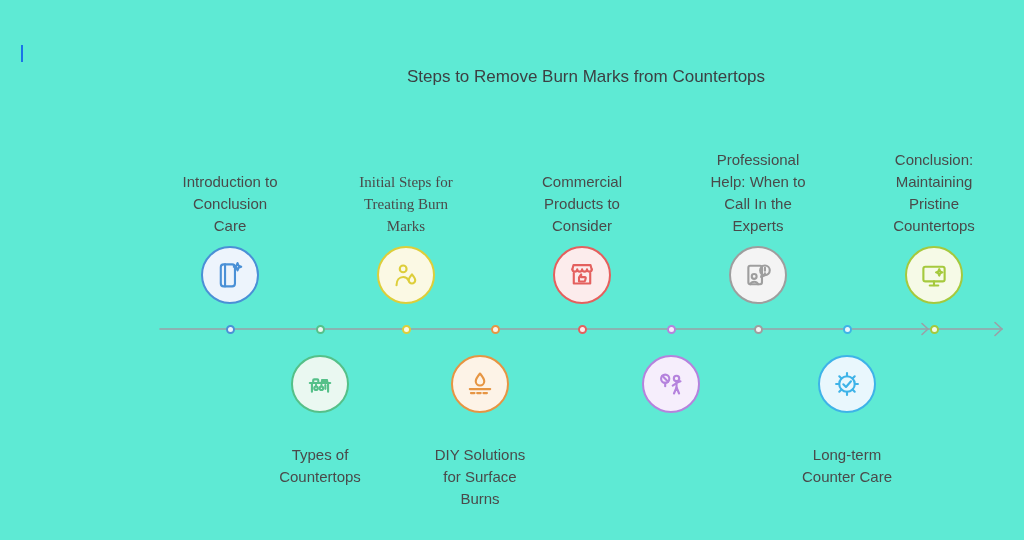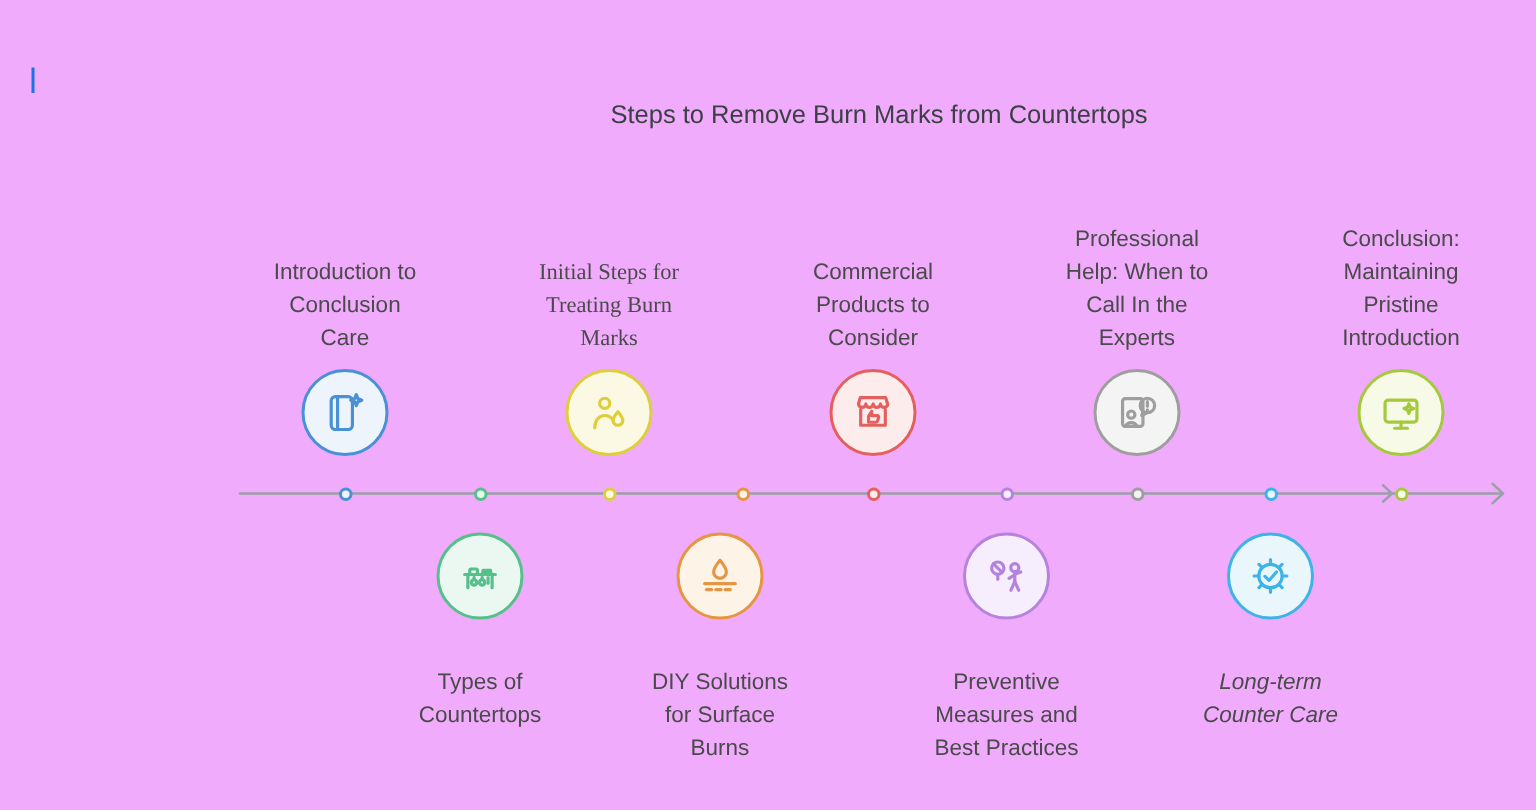--- a/index.html
+++ b/index.html
@@ -1,17 +1,17 @@
 <!DOCTYPE html>
 <html><head>
 <meta charset="utf-8">
 <style>
   html,body{margin:0;padding:0;background:#ffffff;}
   body{font-family:"Liberation Sans",sans-serif;}
-  .canvas{position:relative;width:1024px;height:540px;background:#f0abfc;overflow:hidden;}
+  .canvas{position:relative;width:1024px;height:540px;background:#5eead4;overflow:hidden;}
 
   .caret{position:absolute;left:21px;top:45px;width:2px;height:17px;background:var(--c,#1a73e8);}
 
   .title{position:absolute;top:67px;left:586px;transform:translateX(-50%);
          font-size:17px;font-weight:400;color:#3c4043;margin:0;white-space:nowrap;}
 
   .axis{position:absolute;left:152px;top:320px;color:var(--c,#9aa0a6);}
   .axis line,.axis path{stroke:currentColor;stroke-width:1.6;fill:none;stroke-linecap:round;stroke-linejoin:round;}
 
   .dot{position:absolute;top:324.5px;width:5px;height:5px;border-radius:50%;
@@ -108,21 +108,21 @@
         <path d="M6.2 10.6V18h11.6v-7.4"></path>
         <path d="M9.9 16.6v-2.9l1.5-2.2v2h2.6c.55 0 .75.45.6.95l-.45 1.5c-.12.4-.38.65-.8.65z"></path>
       </svg>
     </div>
   </div>
 
   <div class="item top" style="left: 844px; --c: #a5c93d; --f: #f6fae7;">
     <div class="label">Conclusion:
 Maintaining
 Pristine
-Introduction</div>
+Countertops</div>
     <div class="badge">
       <svg viewBox="0 0 24 24" width="34" height="34">
         <rect x="4.5" y="6.2" width="15" height="10.3" rx="1.4"></rect>
         <path d="M12 16.5v2.7"></path>
         <path d="M9 19.4h6"></path>
         <path d="M15.7 7.9l.65 1.6 1.6.65-1.6.65-.65 1.6-.65-1.6-1.6-.65 1.6-.65z"></path>
       </svg>
     </div>
   </div>
 
@@ -151,37 +151,34 @@
     <div class="badge">
       <svg viewBox="0 0 24 24" width="34" height="34">
         <path d="M12 4.6c1.8 2.2 3 3.8 3 5.5a3 3 0 1 1-6 0c0-1.7 1.2-3.3 3-5.5z"></path>
         <path d="M4.8 15.6h14.4"></path>
         <path d="M5.6 18.4h2.5M10 18.4h2.5M14.4 18.4h2.5"></path>
       </svg>
     </div>
   </div>
 
   <div class="item bottom" style="left: 581px; --c: #b583dd; --f: #f6eefc;">
-    <div class="label">Preventive
-Measures and
-Best Practices</div>
     <div class="badge">
       <svg viewBox="0 0 24 24" width="34" height="34">
         <circle cx="7.9" cy="8.3" r="2.9"></circle>
         <path d="M5.85 6.25l4.1 4.1"></path>
         <path d="M7.9 11.2v2.3"></path>
         <circle cx="15.9" cy="8.1" r="1.9"></circle>
         <path d="M15.9 10v4.5"></path>
         <path d="M15.9 11.4l-2.7 1.7M15.9 11.2l2.8-1.1"></path>
         <path d="M15.9 14.5l-1.8 4.2M15.9 14.5l1.8 4.2"></path>
       </svg>
     </div>
   </div>
 
-  <div class="item bottom" style="left: 757px; font-style: italic; --c: #3eb3e8; --f: #e9f7fd;">
+  <div class="item bottom" style="left: 757px; --c: #3eb3e8; --f: #e9f7fd;">
     <div class="label">Long-term
 Counter Care</div>
     <div class="badge">
       <svg viewBox="0 0 24 24" width="34" height="34">
         <circle cx="12" cy="12" r="5.5"></circle>
         <path d="M12 6.5V4.3M12 17.5v2.2M17.5 12h2.2M6.5 12H4.3M15.9 8.1l1.55-1.55M8.1 15.9l-1.55 1.55M15.9 15.9l1.55 1.55M8.1 8.1L6.55 6.55"></path>
         <path d="M9.4 12.2l1.9 1.9 3.5-4"></path>
       </svg>
     </div>
   </div>

